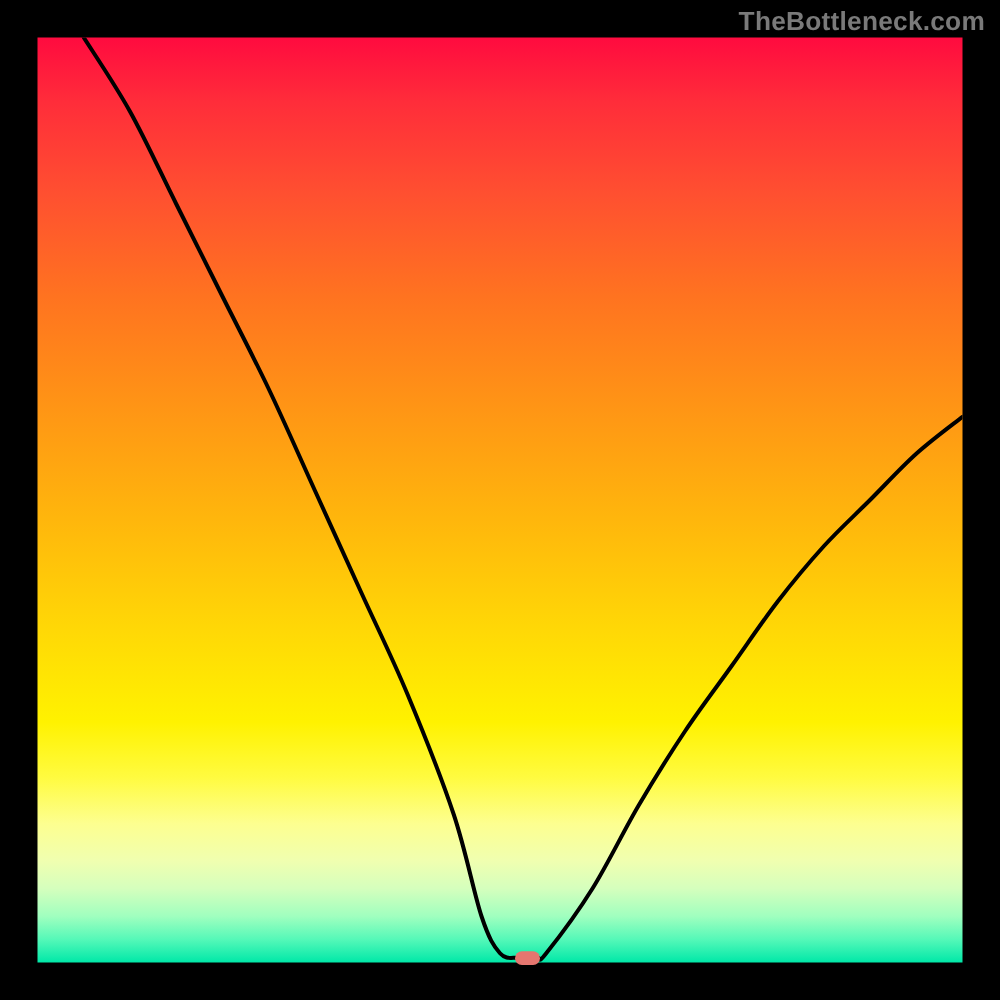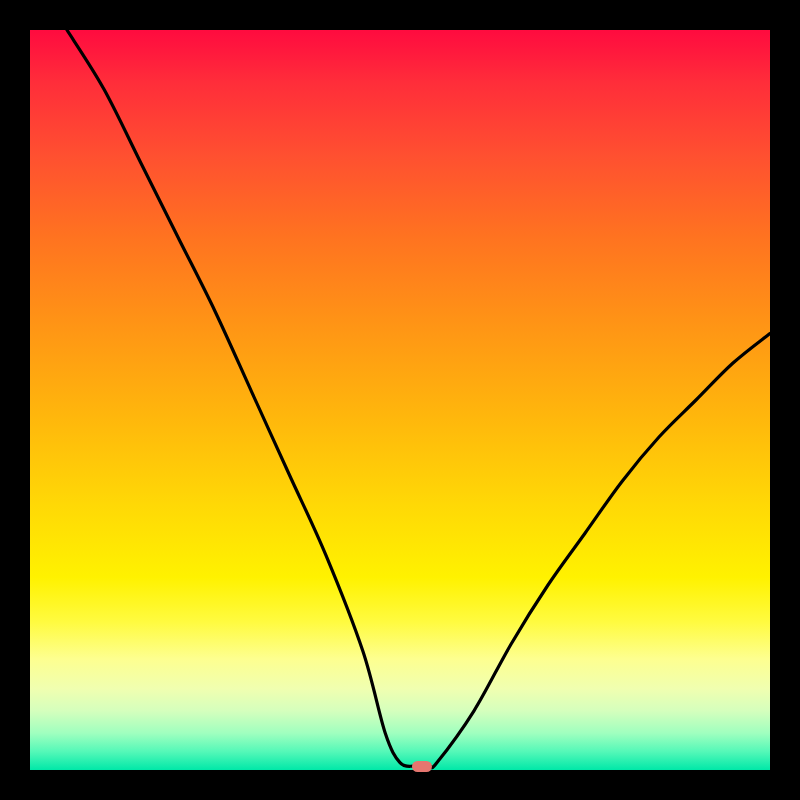--- a/index.html
+++ b/index.html
@@ -62,19 +62,20 @@
     width: 20px;
     height: 11px;
     background: #e5766f;
     border-radius: 6px;
   }
 </style>
 </head>
 <body>
 
 <div class="chart-container">
+  <div class="watermark">TheBottleneck.com</div>
   <div class="plot-area">
     <svg class="curve" viewBox="0 0 740 740" preserveAspectRatio="none">
       <path id="curve-path" fill="none" stroke="#000000" stroke-width="3.2" stroke-linecap="round" stroke-linejoin="round" d="M 37 0 C 43.166666666666664 9.866666666666655 61.666666666666664 36.99999999999993 74 59.19999999999993 C 86.33333333333333 81.39999999999993 98.66666666666667 108.53333333333336 111 133.20000000000005 C 123.33333333333333 157.86666666666673 135.66666666666666 182.5333333333334 148 207.20000000000005 C 160.33333333333334 231.8666666666667 172.66666666666666 255.3 185 281.2 C 197.33333333333334 307.09999999999997 209.66666666666666 335.46666666666664 222 362.59999999999997 C 234.33333333333334 389.7333333333333 246.66666666666666 416.8666666666667 259 444 C 271.3333333333333 471.1333333333333 283.6666666666667 495.79999999999995 296 525.4 C 308.3333333333333 555 323.1333333333333 592 333 621.6 C 342.8666666666667 651.2 349.0333333333333 684.5 355.2 703 C 361.3666666666667 721.5 365.06666666666666 727.0500000000001 370 732.6 C 374.93333333333334 738.15 379.8666666666667 735.6833333333333 384.8 736.3 C 389.73333333333335 736.9166666666666 395.90000000000003 736.9166666666666 399.6 736.3 C 403.3 735.6833333333333 399.6000000000001 741.85 407.00000000000006 732.6 C 414.40000000000003 723.35 431.6666666666667 700.5333333333333 444 680.8 C 456.3333333333333 661.0666666666666 468.6666666666667 635.1666666666667 481 614.2 C 493.3333333333333 593.2333333333333 505.6666666666667 573.5 518 555 C 530.3333333333334 536.5 542.6666666666666 520.4666666666667 555 503.2 C 567.3333333333334 485.93333333333334 579.6666666666666 467.4333333333333 592 451.4 C 604.3333333333334 435.3666666666667 616.6666666666666 420.56666666666666 629 407 C 641.3333333333334 393.43333333333334 653.6666666666666 382.33333333333337 666 370 C 678.3333333333334 357.66666666666663 690.6666666666666 344.0999999999999 703 332.99999999999994 C 715.3333333333334 321.9 733.8333333333334 308.33333333333337 740 303.40000000000003"></path>
     </svg>
     <div class="marker" id="min-marker" style="left: 382.2px; top: 730.8px; background: rgb(229, 118, 111);"></div>
   </div>
 </div>
 
 </body></html>

